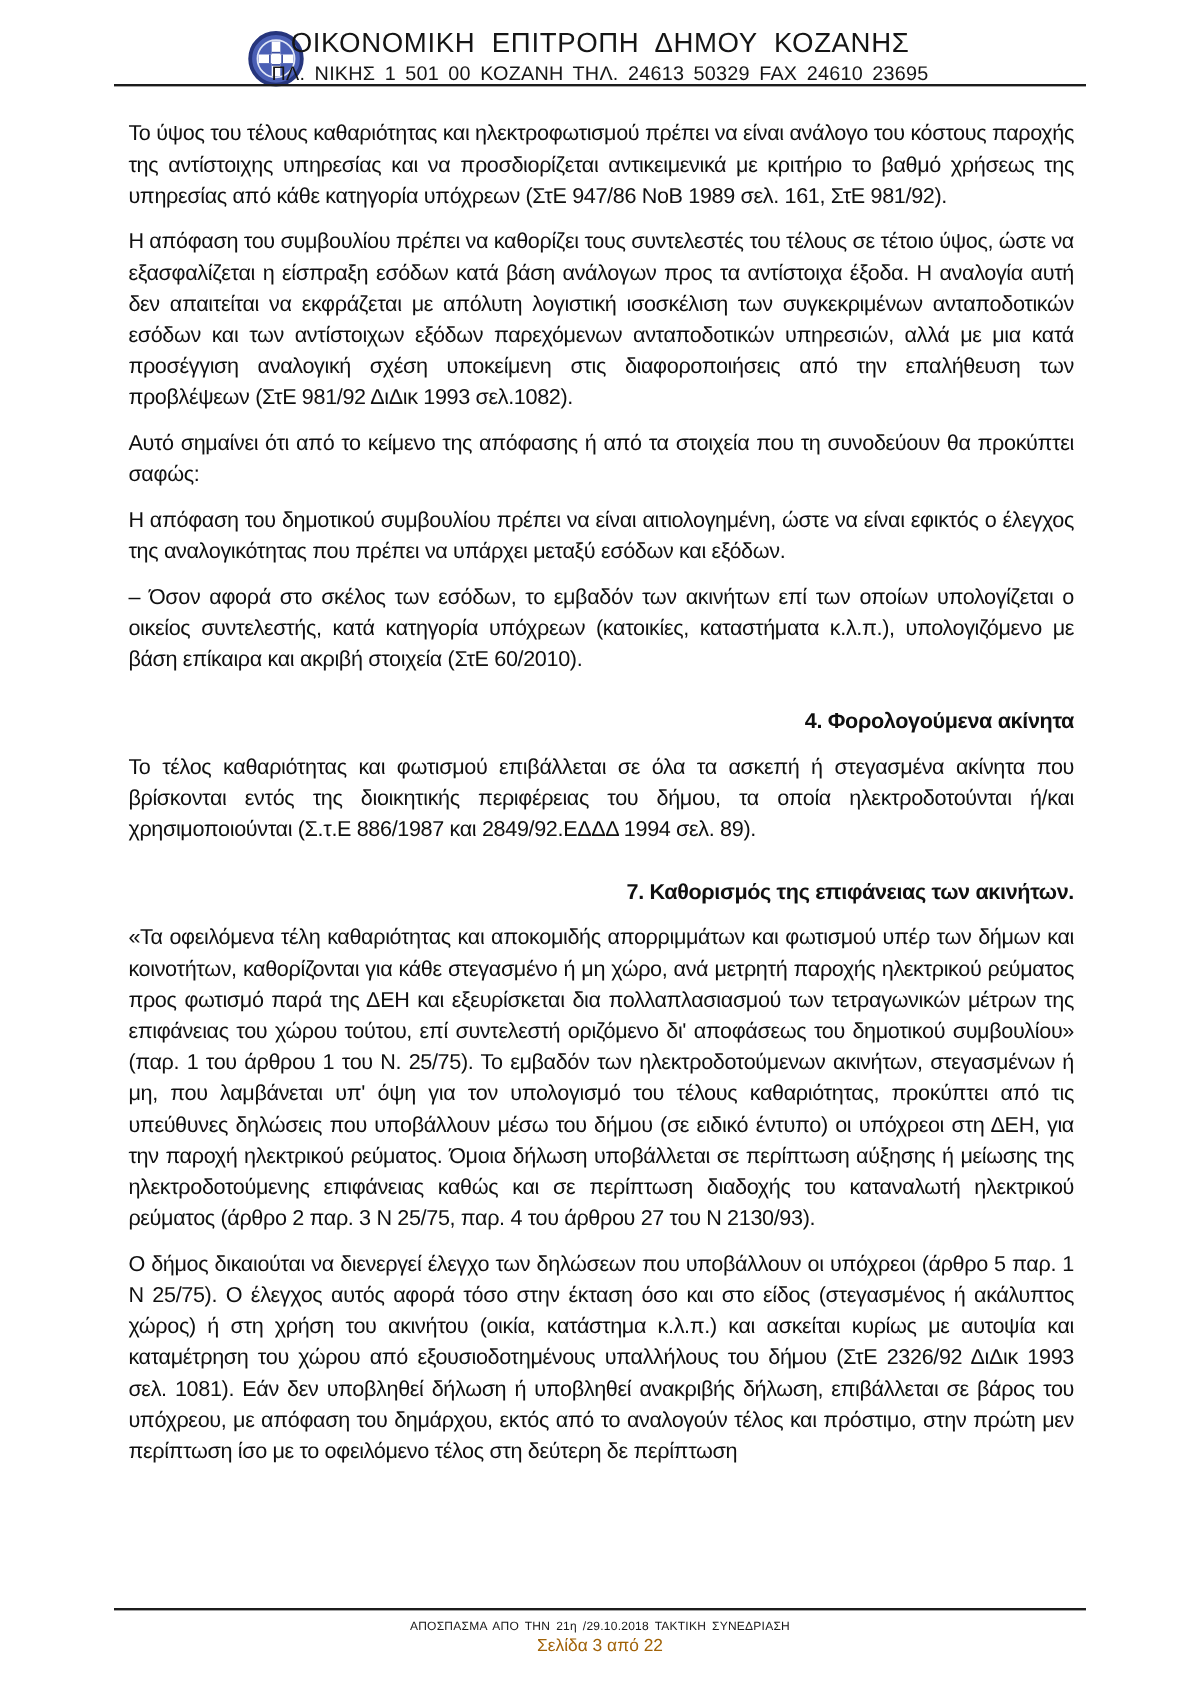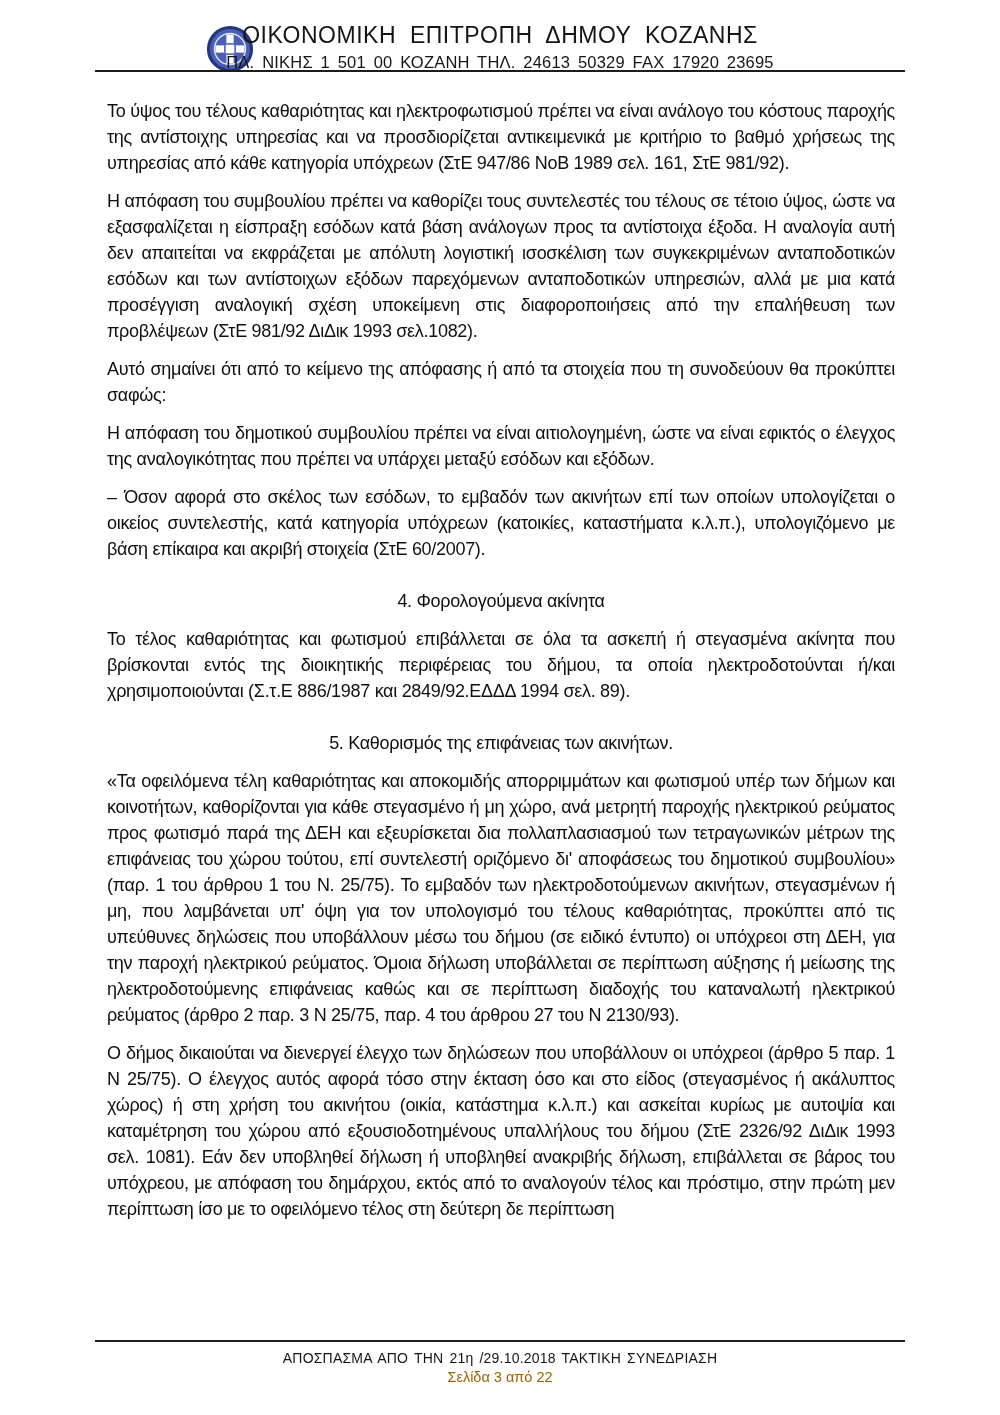--- a/index.html
+++ b/index.html
@@ -70,39 +70,40 @@
     line-height: 26px;
     text-align: justify;
     letter-spacing: -0.3px;
     color: #101010;
   }
   .doc-body p {
     margin: 12px;
   }
   .section-heading {
     margin-top: 26px !important;
-    text-align: center;
+    text-align: right;
+    font-weight: bold;
   }
 
   
   .footer {
     position: absolute;
     left: 95px;
     width: 810px;
     top: 1340px;
     text-align: center;
   }
   .footer-rule {
     height: 2px;
     background: #1c1c1c;
     border: 0;
     margin: 0 0 8px 0;
   }
   .footer-line1 {
-    font-size: 14px;
+    font-size: 10px;
     letter-spacing: 0.2px;
     word-spacing: 2px;
     color: #151515;
   }
   .footer-line2 {
     font-size: 14.5px;
     margin-top: 3px;
     color: #a16207;
   }
 </style>
@@ -119,34 +120,34 @@
         <rect x="20.4" y="9.5" width="7.2" height="29" fill="#ffffff"></rect>
         <rect x="9.5" y="20.4" width="29" height="7.2" fill="#ffffff"></rect>
         <rect x="20.4" y="18.2" width="7.2" height="1.4" fill="#3a4da0"></rect>
         <rect x="20.4" y="28.4" width="7.2" height="1.4" fill="#3a4da0"></rect>
         <rect x="18.2" y="20.4" width="1.4" height="7.2" fill="#3a4da0"></rect>
         <rect x="28.4" y="20.4" width="1.4" height="7.2" fill="#3a4da0"></rect>
       </svg>
     </div>
     <div class="header-lines">
       <div class="header-line1">ΟΙΚΟΝΟΜΙΚΗ ΕΠΙΤΡΟΠΗ ΔΗΜΟΥ ΚΟΖΑΝΗΣ</div>
-      <div class="header-line2">ΠΛ. ΝΙΚΗΣ 1 501 00 ΚΟΖΑΝΗ ΤΗΛ. 24613 50329 FAX 17920 23695</div>
+      <div class="header-line2">ΠΛ. ΝΙΚΗΣ 1 501 00 ΚΟΖΑΝΗ ΤΗΛ. 24613 50329 FAX 24610 23695</div>
     </div>
   </div>
   <div class="rule rule-header"></div>
 
   <div class="doc-body">
     <p>Το ύψος του τέλους καθαριότητας και ηλεκτροφωτισμού πρέπει να είναι ανάλογο του κόστους παροχής της αντίστοιχης υπηρεσίας και να προσδιορίζεται αντικειμενικά με κριτήριο το βαθμό χρήσεως της υπηρεσίας από κάθε κατηγορία υπόχρεων (ΣτΕ 947/86 ΝοΒ 1989 σελ. 161, ΣτΕ 981/92).</p>
     <p>Η απόφαση του συμβουλίου πρέπει να καθορίζει τους συντελεστές του τέλους σε τέτοιο ύψος, ώστε να εξασφαλίζεται η είσπραξη εσόδων κατά βάση ανάλογων προς τα αντίστοιχα έξοδα. Η αναλογία αυτή δεν απαιτείται να εκφράζεται με απόλυτη λογιστική ισοσκέλιση των συγκεκριμένων ανταποδοτικών εσόδων και των αντίστοιχων εξόδων παρεχόμενων ανταποδοτικών υπηρεσιών, αλλά με μια κατά προσέγγιση αναλογική σχέση υποκείμενη στις διαφοροποιήσεις από την επαλήθευση των προβλέψεων (ΣτΕ 981/92 ΔιΔικ 1993 σελ.1082).</p>
     <p>Αυτό σημαίνει ότι από το κείμενο της απόφασης ή από τα στοιχεία που τη συνοδεύουν θα προκύπτει σαφώς:</p>
     <p>Η απόφαση του δημοτικού συμβουλίου πρέπει να είναι αιτιολογημένη, ώστε να είναι εφικτός ο έλεγχος της αναλογικότητας που πρέπει να υπάρχει μεταξύ εσόδων και εξόδων.</p>
-    <p>– Όσον αφορά στο σκέλος των εσόδων, το εμβαδόν των ακινήτων επί των οποίων υπολογίζεται ο οικείος συντελεστής, κατά κατηγορία υπόχρεων (κατοικίες, καταστήματα κ.λ.π.), υπολογιζόμενο με βάση επίκαιρα και ακριβή στοιχεία (ΣτΕ 60/2007).</p>
+    <p>– Όσον αφορά στο σκέλος των εσόδων, το εμβαδόν των ακινήτων επί των οποίων υπολογίζεται ο οικείος συντελεστής, κατά κατηγορία υπόχρεων (κατοικίες, καταστήματα κ.λ.π.), υπολογιζόμενο με βάση επίκαιρα και ακριβή στοιχεία (ΣτΕ 60/2010).</p>
     <p class="section-heading">4. Φορολογούμενα ακίνητα</p>
     <p>Το τέλος καθαριότητας και φωτισμού επιβάλλεται σε όλα τα ασκεπή ή στεγασμένα ακίνητα που βρίσκονται εντός της διοικητικής περιφέρειας του δήμου, τα οποία ηλεκτροδοτούνται ή/και χρησιμοποιούνται (Σ.τ.Ε 886/1987 και 2849/92.ΕΔΔΔ 1994 σελ. 89).</p>
-    <p class="section-heading">5. Καθορισμός της επιφάνειας των ακινήτων.</p>
+    <p class="section-heading">7. Καθορισμός της επιφάνειας των ακινήτων.</p>
     <p>«Τα οφειλόμενα τέλη καθαριότητας και αποκομιδής απορριμμάτων και φωτισμού υπέρ των δήμων και κοινοτήτων, καθορίζονται για κάθε στεγασμένο ή μη χώρο, ανά μετρητή παροχής ηλεκτρικού ρεύματος προς φωτισμό παρά της ΔΕΗ και εξευρίσκεται δια πολλαπλασιασμού των τετραγωνικών μέτρων της επιφάνειας του χώρου τούτου, επί συντελεστή οριζόμενο δι' αποφάσεως του δημοτικού συμβουλίου» (παρ. 1 του άρθρου 1 του Ν. 25/75). Το εμβαδόν των ηλεκτροδοτούμενων ακινήτων, στεγασμένων ή μη, που λαμβάνεται υπ' όψη για τον υπολογισμό του τέλους καθαριότητας, προκύπτει από τις υπεύθυνες δηλώσεις που υποβάλλουν μέσω του δήμου (σε ειδικό έντυπο) οι υπόχρεοι στη ΔΕΗ, για την παροχή ηλεκτρικού ρεύματος. Όμοια δήλωση υποβάλλεται σε περίπτωση αύξησης ή μείωσης της ηλεκτροδοτούμενης επιφάνειας καθώς και σε περίπτωση διαδοχής του καταναλωτή ηλεκτρικού ρεύματος (άρθρο 2 παρ. 3 Ν 25/75, παρ. 4 του άρθρου 27 του Ν 2130/93).</p>
     <p>Ο δήμος δικαιούται να διενεργεί έλεγχο των δηλώσεων που υποβάλλουν οι υπόχρεοι (άρθρο 5 παρ. 1 Ν 25/75). Ο έλεγχος αυτός αφορά τόσο στην έκταση όσο και στο είδος (στεγασμένος ή ακάλυπτος χώρος) ή στη χρήση του ακινήτου (οικία, κατάστημα κ.λ.π.) και ασκείται κυρίως με αυτοψία και καταμέτρηση του χώρου από εξουσιοδοτημένους υπαλλήλους του δήμου (ΣτΕ 2326/92 ΔιΔικ 1993 σελ. 1081). Εάν δεν υποβληθεί δήλωση ή υποβληθεί ανακριβής δήλωση, επιβάλλεται σε βάρος του υπόχρεου, με απόφαση του δημάρχου, εκτός από το αναλογούν τέλος και πρόστιμο, στην πρώτη μεν περίπτωση ίσο με το οφειλόμενο τέλος στη δεύτερη δε περίπτωση</p>
   </div>
 
   <div class="footer">
     <div class="footer-rule"></div>
     <div class="footer-line1">ΑΠΟΣΠΑΣΜΑ ΑΠΟ ΤΗΝ 21η /29.10.2018  ΤΑΚΤΙΚΗ ΣΥΝΕΔΡΙΑΣΗ</div>
     <div class="footer-line2">Σελίδα 3 από 22</div>
   </div>
 

